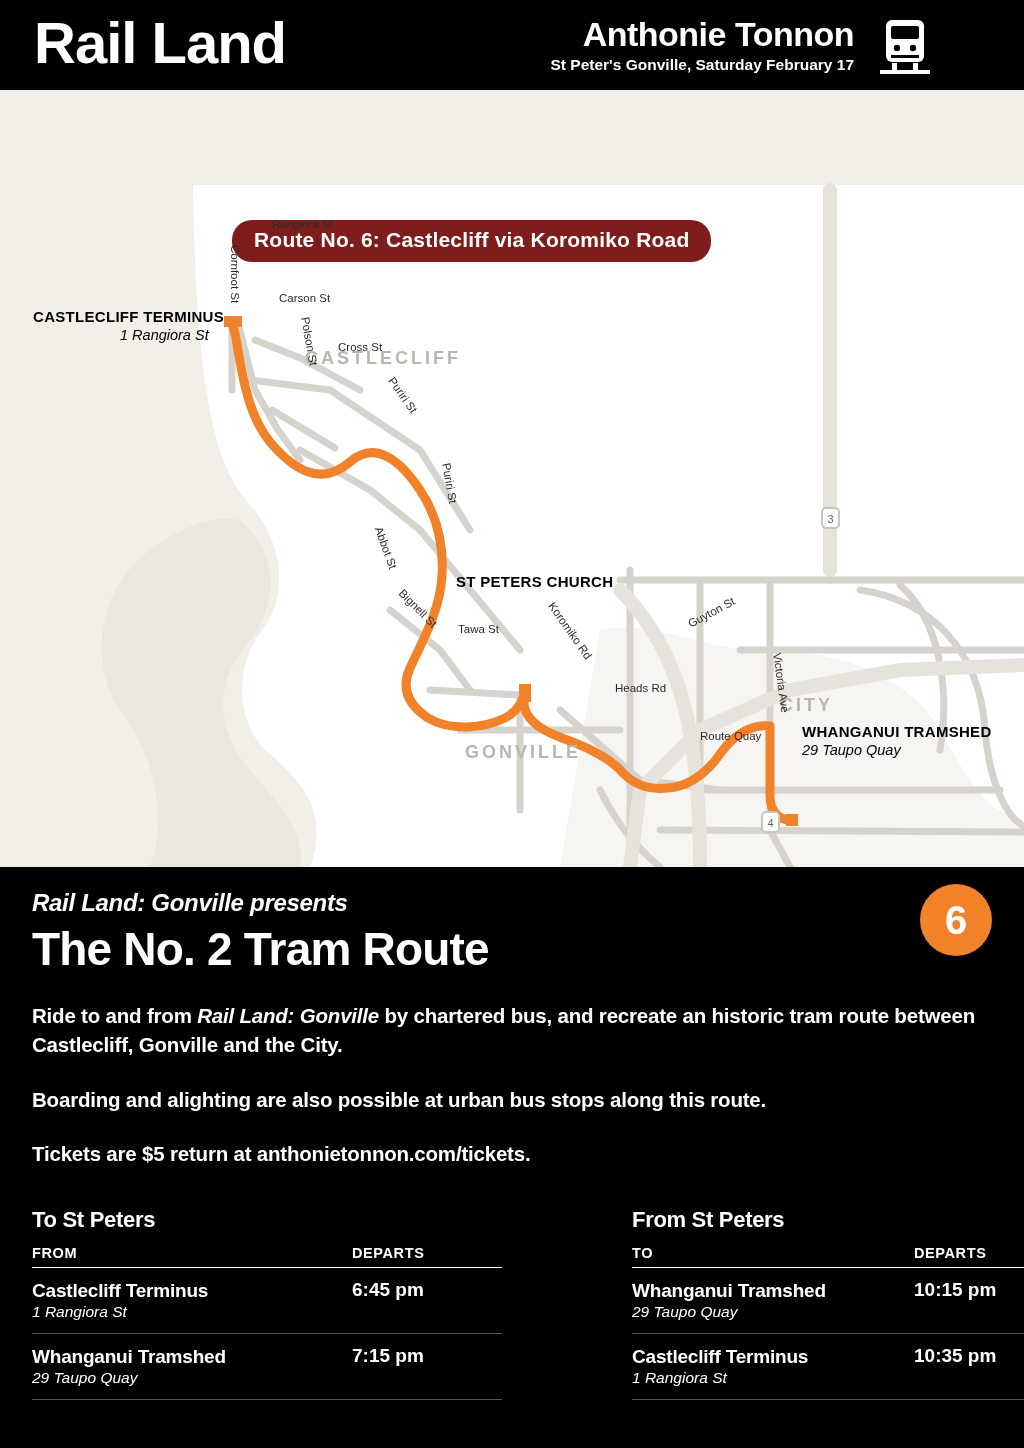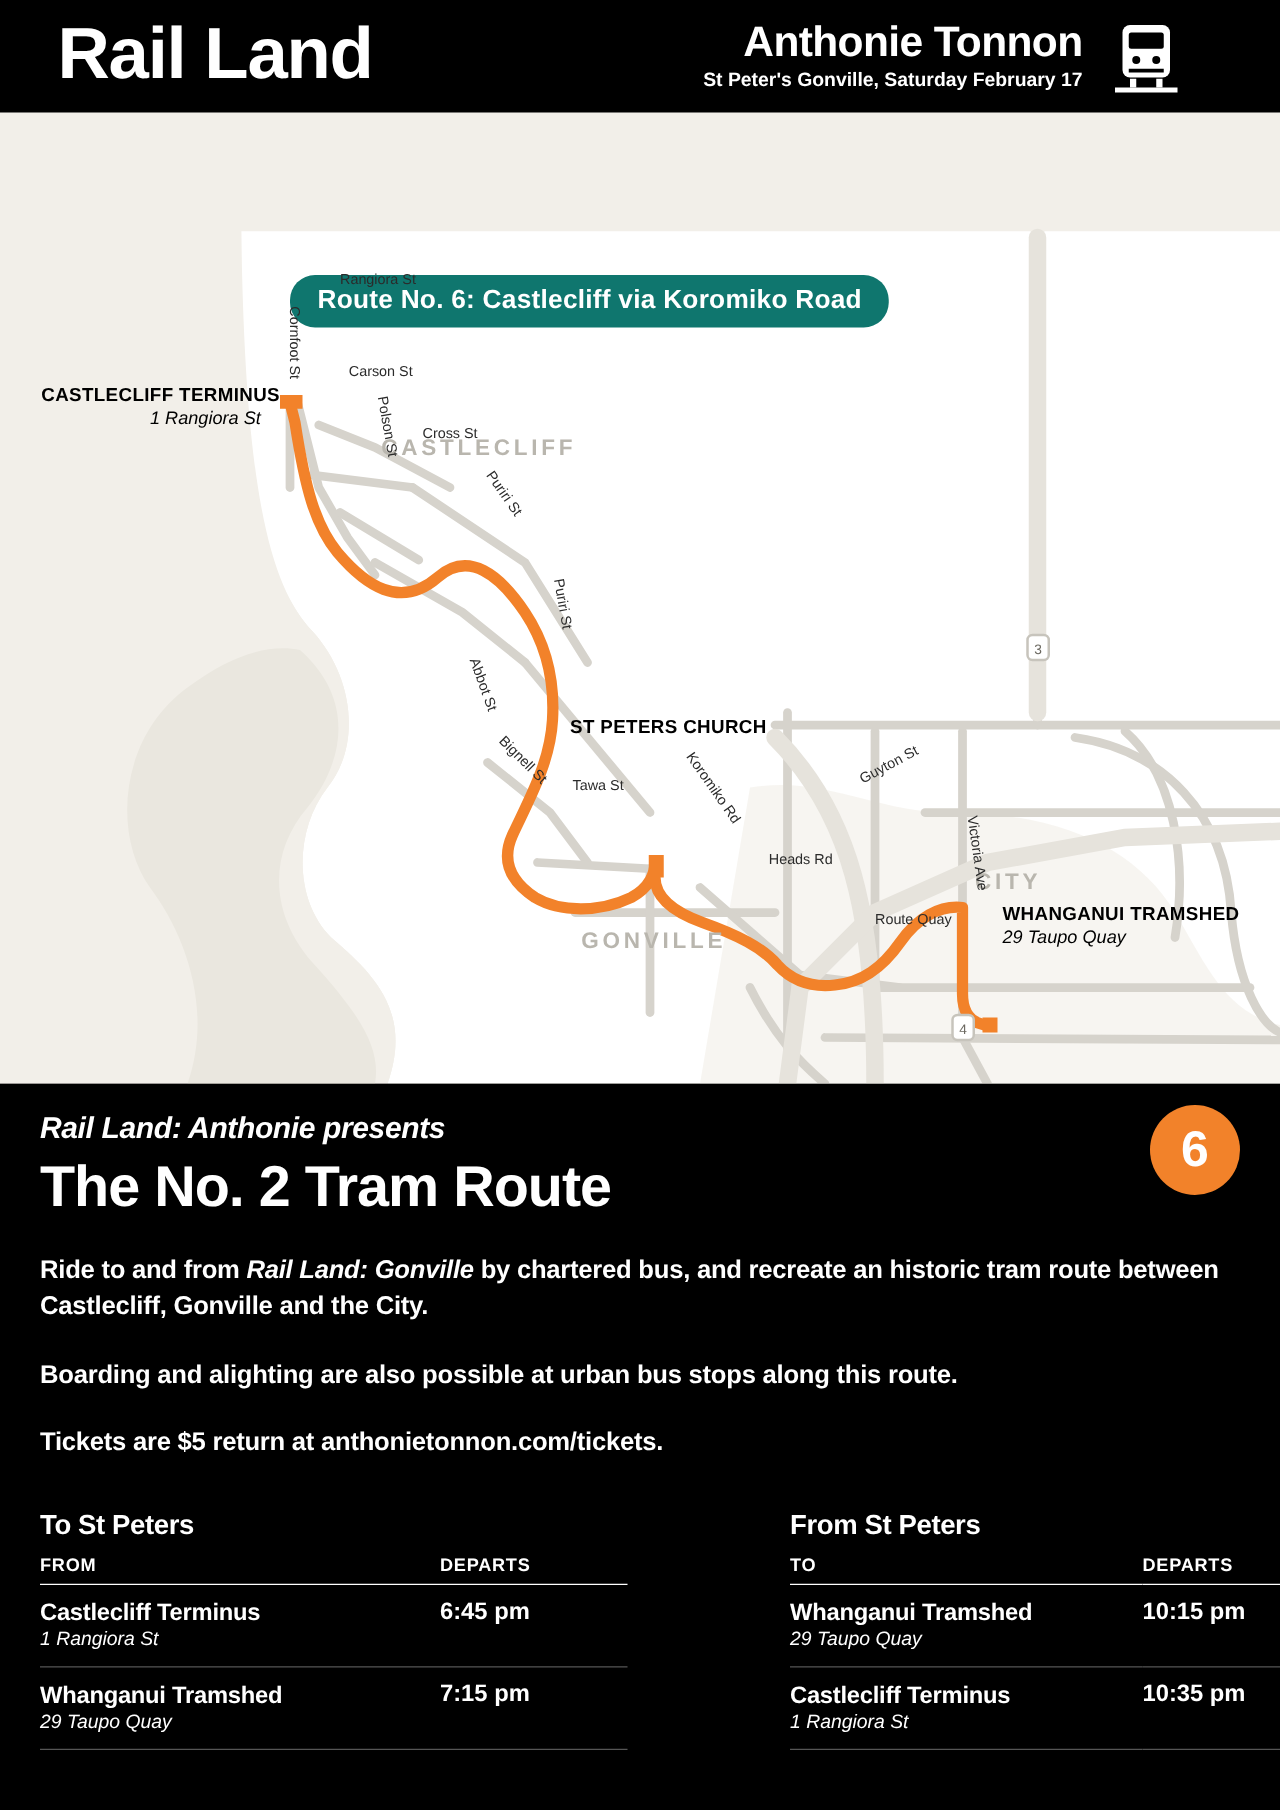--- a/index.html
+++ b/index.html
@@ -5,21 +5,21 @@
   html,body{margin:0;padding:0;}
   body{
     width:1024px;height:1448px;
     background:#000;
     font-family:"Liberation Sans", sans-serif;
     overflow:hidden;
     position:relative;
   }
   
   .header{
-    position:absolute;left:16px;top:0;width:924px;height:90px;
+    position:absolute;left:4px;top:0;width:924px;height:90px;
     background:#000;color:#fff;padding-left:26px;
   }
   .header-title{
     position:absolute;left:30px;top:8px;
     font-size:58px;font-weight:bold;letter-spacing:-1px;line-height:70px;
   }
   .header-right{
     position:absolute;right:100px;top:14px;text-align:right;
   }
   .artist{font-size:34px;font-weight:bold;line-height:40px;letter-spacing:-0.5px;}
@@ -29,21 +29,21 @@
   }
 
   
   .map{
     position:absolute;left:0;top:90px;width:1024px;height:777px;
     background:#f2efe9;overflow:hidden;
   }
   .map svg{position:absolute;left:0;top:0;}
   .route-badge{
     position:absolute;left:232px;top:130px;
-    background:#0f766e;color:#fff;
+    background:#7f1d1d;color:#fff;
     border-radius:20px;
     padding:8px 22px 10px 22px;
     font-size:21px;font-weight:bold;letter-spacing:0.2px;
   }
   .map-label{position:absolute;color:#000;white-space:nowrap;}
   .stop-name{font-size:15px;font-weight:bold;letter-spacing:0.3px;}
   .stop-addr{font-size:14.5px;font-style:italic;}
   .street{font-size:11.5px;color:#2b2b2b;}
   .area{font-size:18px;font-weight:bold;letter-spacing:3px;color:#b9b6ae;}
 
@@ -228,21 +228,21 @@
   <div class="map-label street" style="left:405px;top:497px;transform:rotate(45deg);transform-origin:left top;">Bignell St</div>
   <div class="map-label street" style="left:458px;top:533px;">Tawa St</div>
   <div class="map-label street" style="left:556px;top:510px;transform:rotate(55deg);transform-origin:left top;">Koromiko Rd</div>
   <div class="map-label street" style="left:615px;top:592px;">Heads Rd</div>
   <div class="map-label street" style="left:686px;top:529px;transform:rotate(-28deg);transform-origin:left top;">Guyton St</div>
   <div class="map-label street" style="left:783px;top:562px;transform:rotate(82deg);transform-origin:left top;">Victoria Ave</div>
   <div class="map-label street" style="left:700px;top:640px;">Route Quay</div>
 </div>
 
 <div class="panel">
-  <div class="presents">Rail Land: Anthonie presents</div>
+  <div class="presents">Rail Land: Gonville presents</div>
   <div class="main-title">The No. 2 Tram Route</div>
   <div class="route-circle">6</div>
 
   <div class="para p1">
     <span>Ride to and from </span><em>Rail Land: Gonville</em><span> by chartered bus, and recreate an historic tram route between Castlecliff, Gonville and the City.</span>
   </div>
   <div class="para p2">Boarding and alighting are also possible at urban bus stops along this route.</div>
   <div class="para p3">
     <span>Tickets are $5 return at </span><span>anthonietonnon.com/tickets.</span>
   </div>

